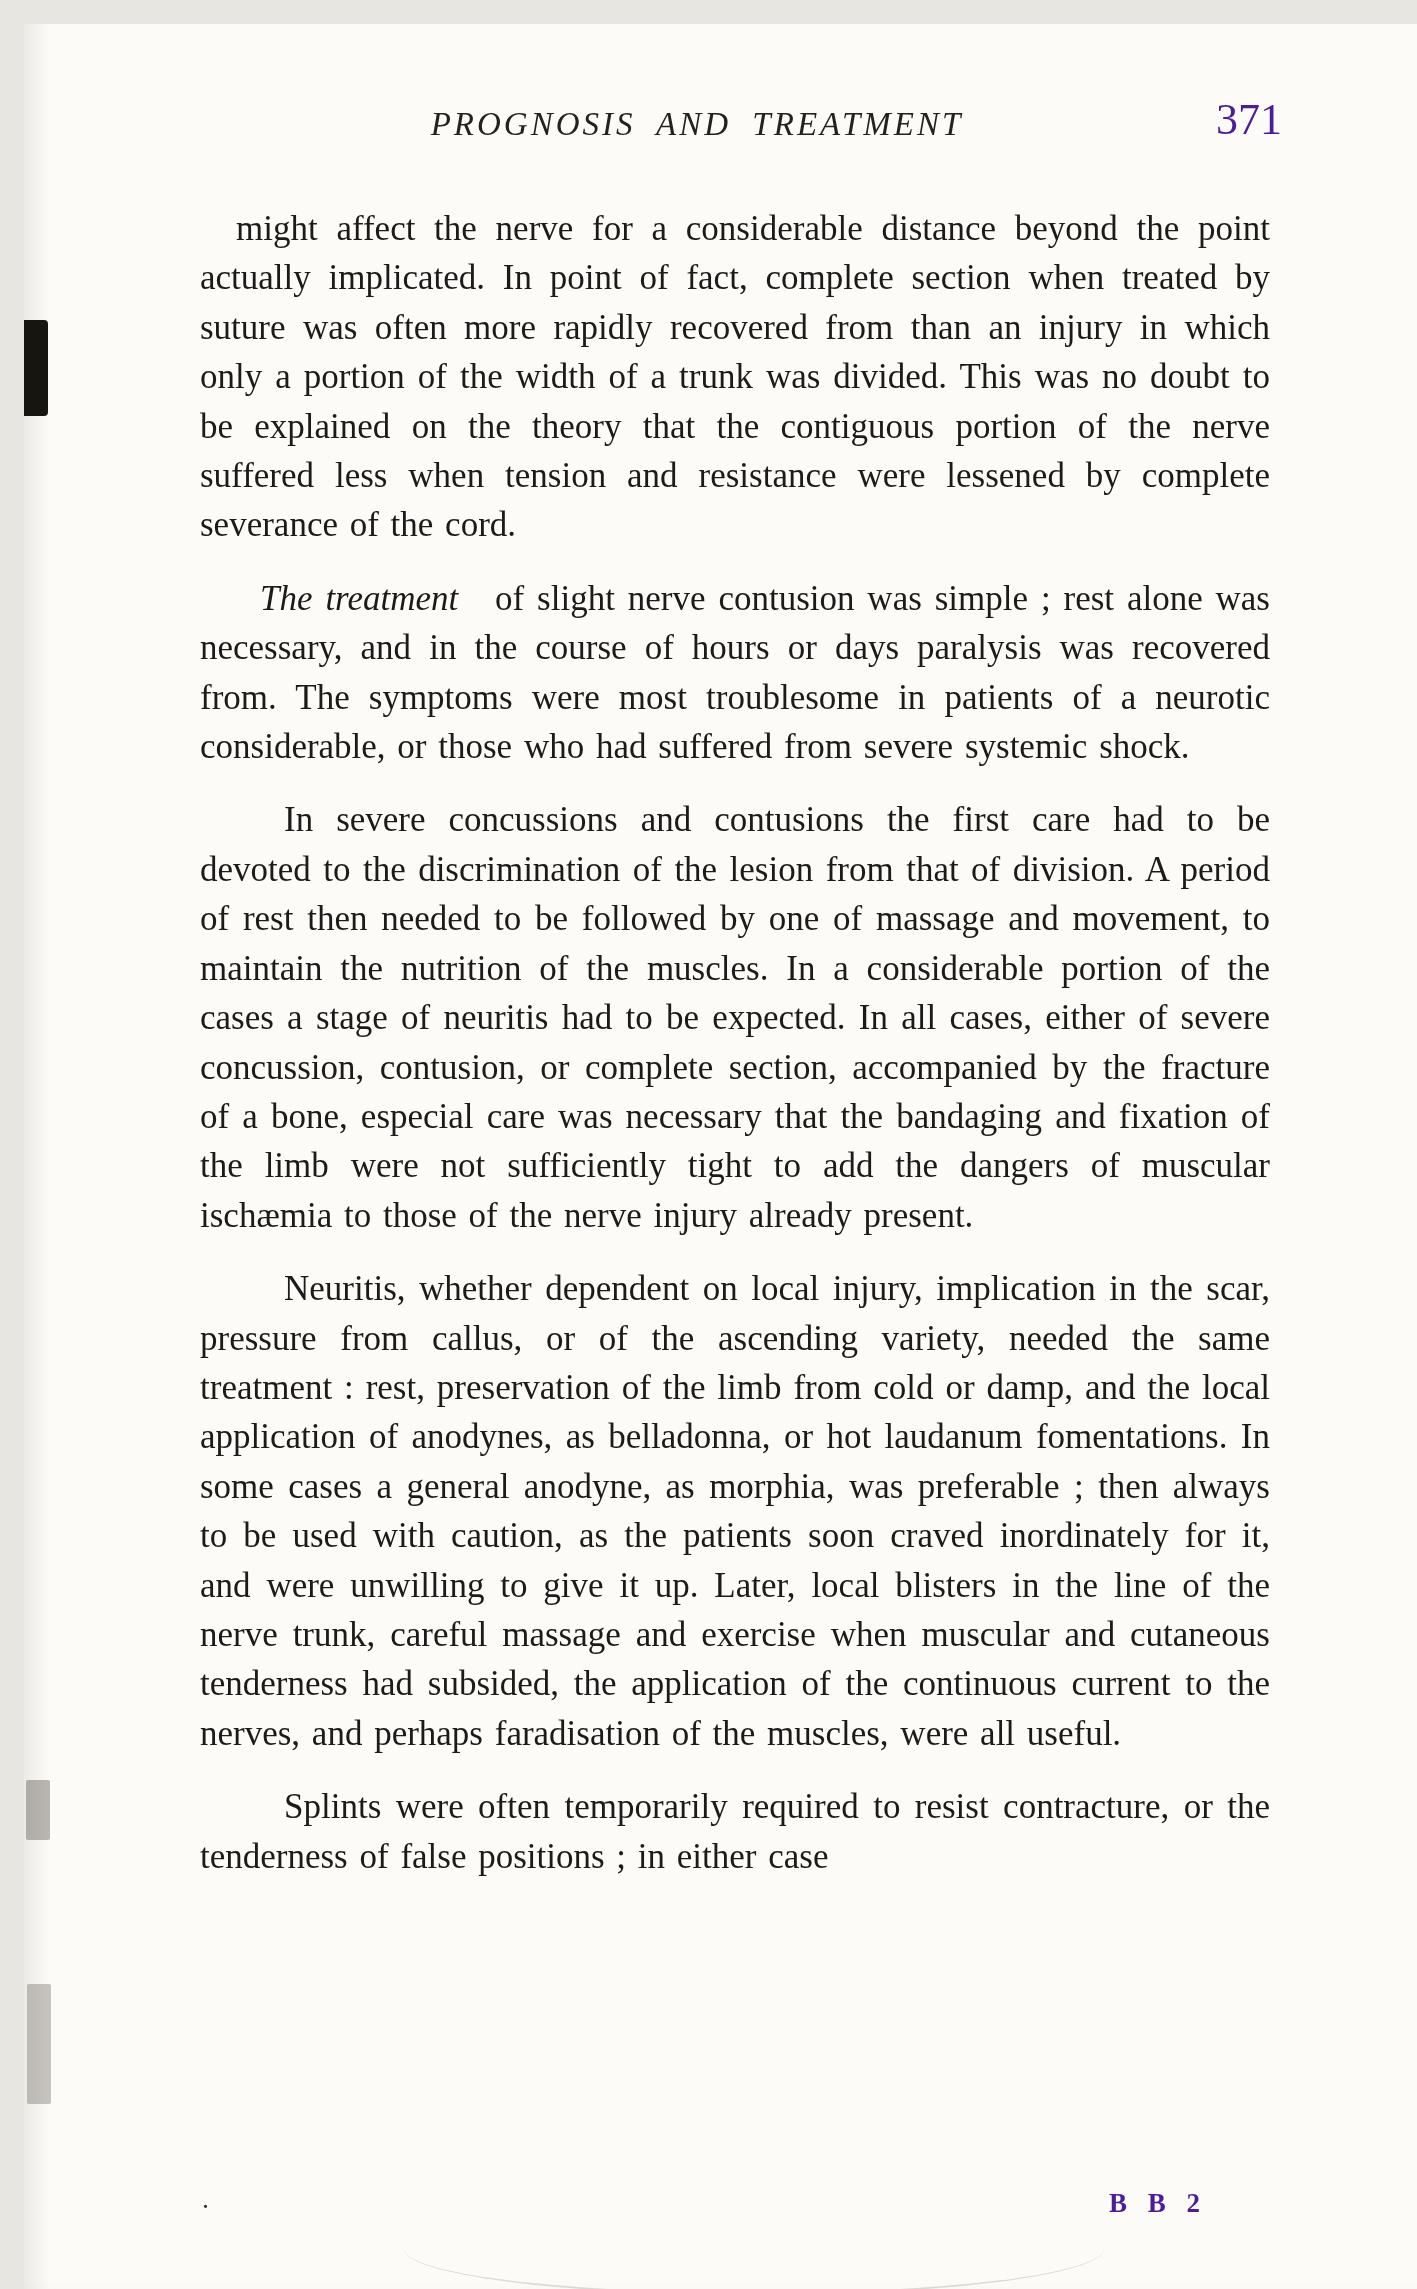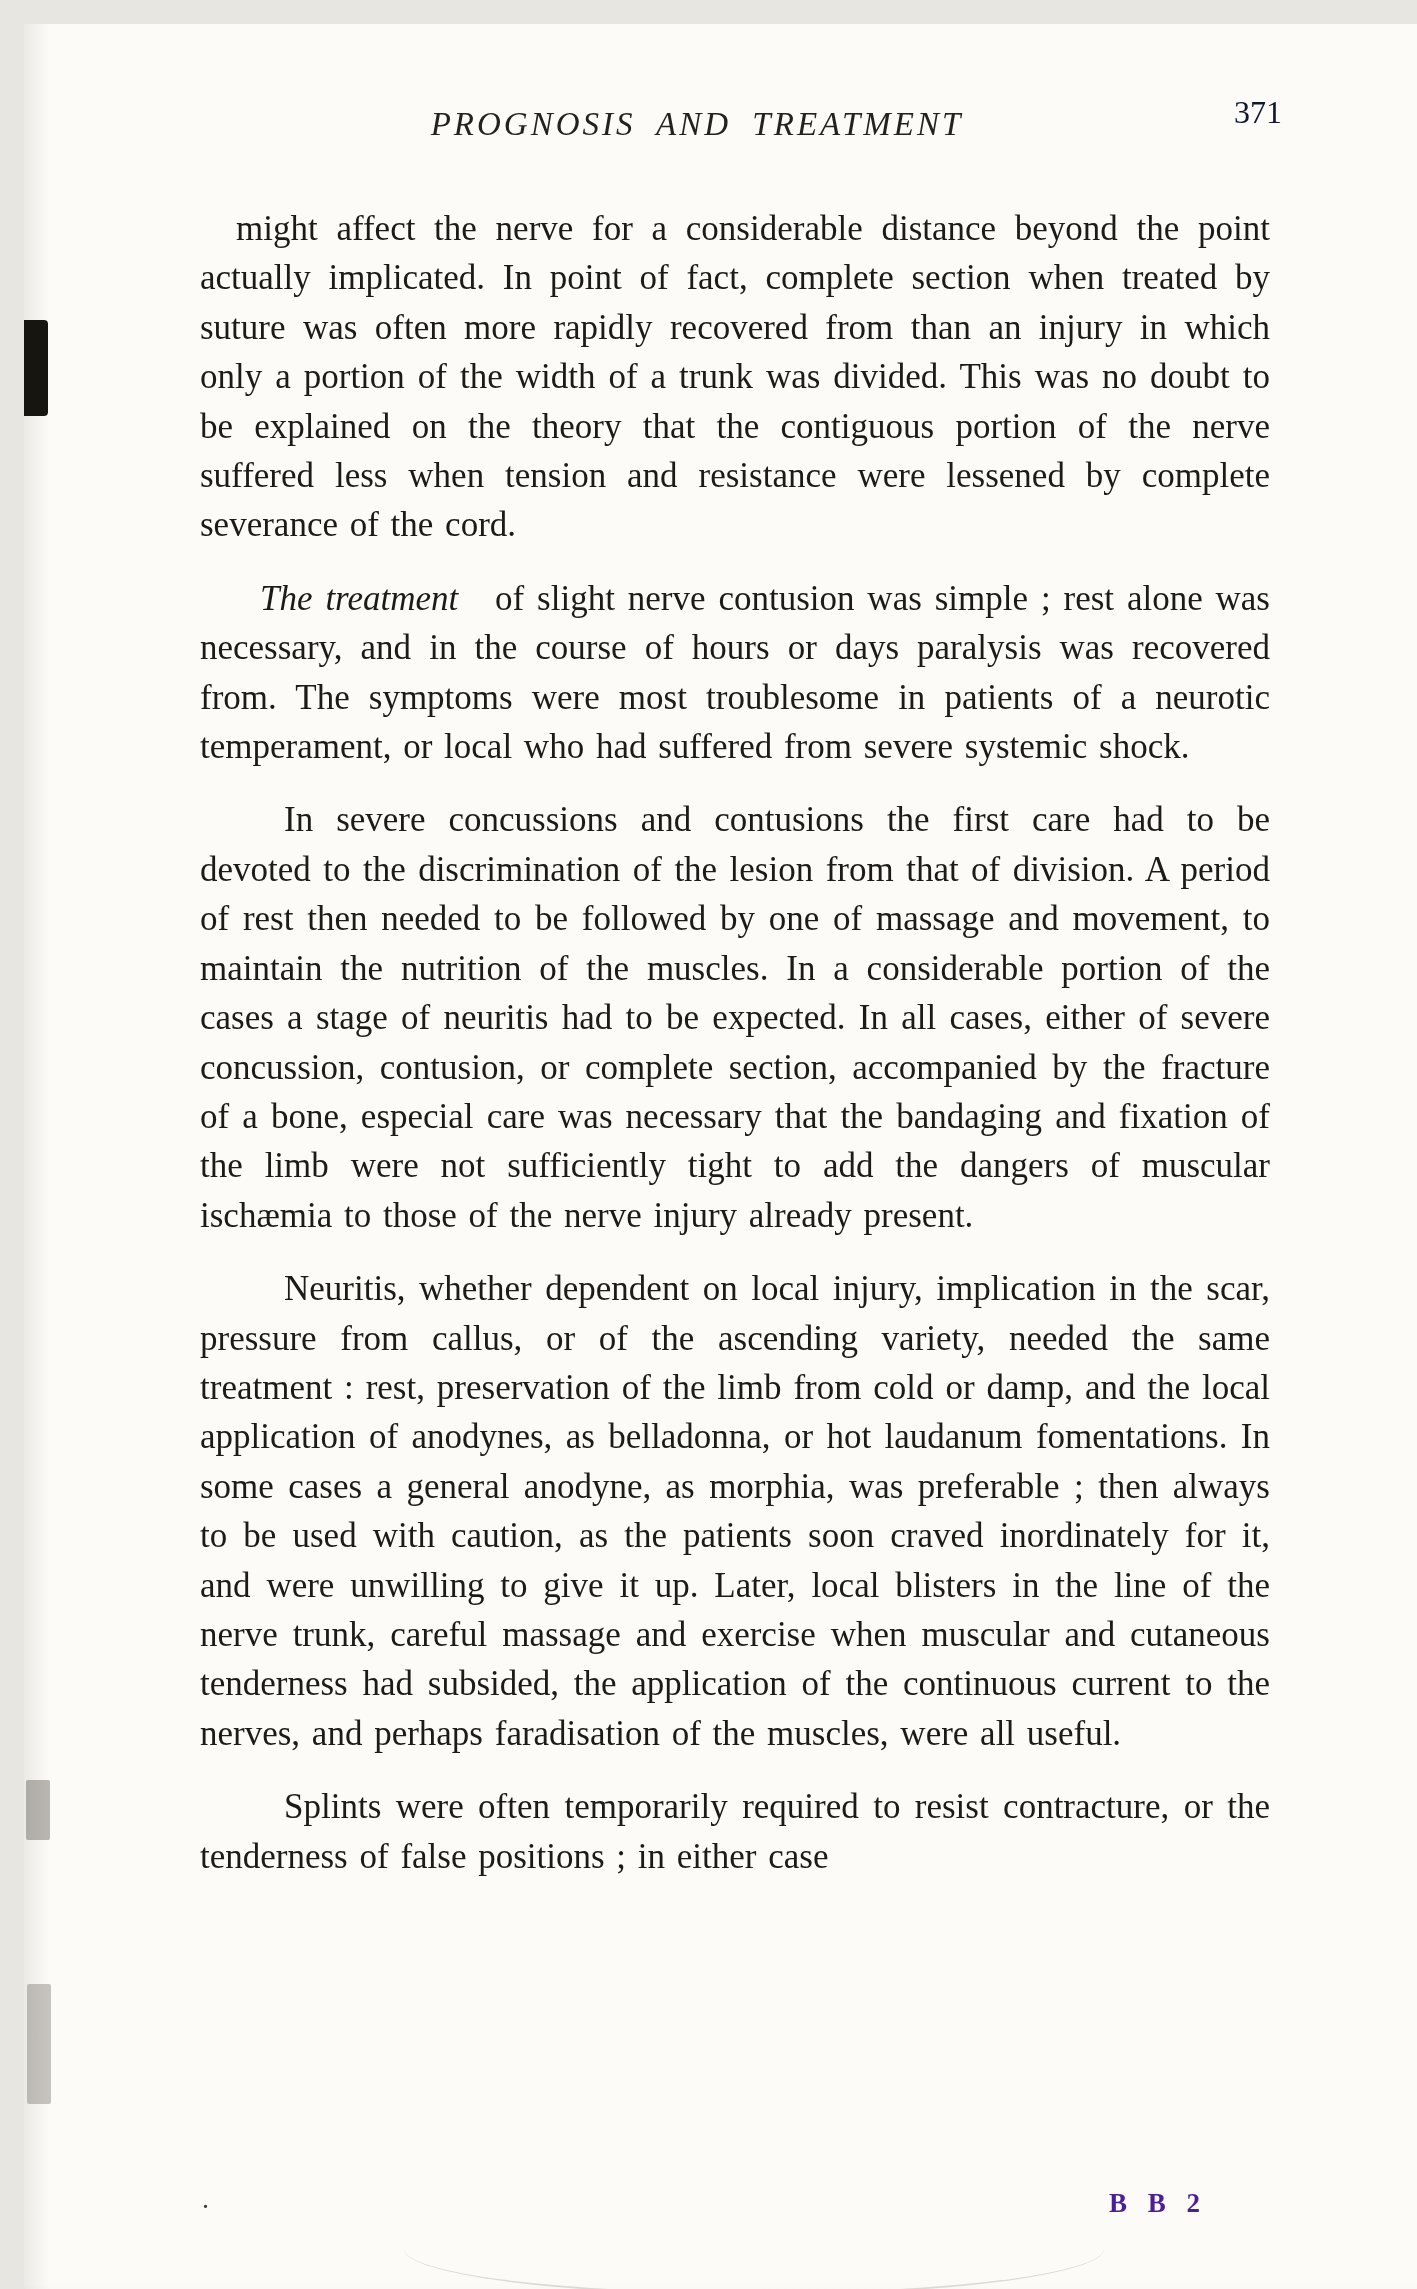--- a/index.html
+++ b/index.html
@@ -47,22 +47,22 @@
     letter-spacing: 3px;
     word-spacing: 10px;
     color: #23221f;
     transform: translateX(-38px);
   }
 
   .page-number {
     position: absolute;
     right: 0;
     top: 0;
-    font-size: 32px;
-    color: #0f172a;
+    font-size: 44px;
+    color: #4c1d95;
   }
 
   .page-body {
     position: absolute;
     top: 112px;
     left: 152px;
     right: 147px;
     font-size: 35px;
     line-height: 49.4px;
     text-align: justify;
@@ -136,21 +136,21 @@
 
   <div class="page-header">
     <span class="running-title">PROGNOSIS AND TREATMENT</span>
     <span class="page-number">371</span>
   </div>
 
   <div class="page-body">
 
     <p class="para"><em class="lead"></em><span>might affect the nerve for a considerable distance beyond the point actually implicated.  In point of fact, complete section when treated by suture was often more rapidly recovered from than an injury in which only a portion of the width of a trunk was divided.  This was no doubt to be explained on the theory that the contiguous portion of the nerve suffered less when tension and resistance were lessened by complete severance of the cord.</span></p>
 
-    <p class="para indent"><em class="lead">The treatment</em><span> of slight nerve contusion was simple ; rest alone was necessary, and in the course of hours or days paralysis was recovered from.  The symptoms were most troublesome in patients of a neurotic temperament, or local who had suffered from severe systemic shock.</span></p>
+    <p class="para indent"><em class="lead">The treatment</em><span> of slight nerve contusion was simple ; rest alone was necessary, and in the course of hours or days paralysis was recovered from.  The symptoms were most troublesome in patients of a neurotic considerable, or those who had suffered from severe systemic shock.</span></p>
 
     <p class="para indent"><em class="lead"></em><span>In severe concussions and contusions the first care had to be devoted to the discrimination of the lesion from that of division.  A period of rest then needed to be followed by one of massage and movement, to maintain the nutrition of the muscles.  In a considerable portion of the cases a stage of neuritis had to be expected.  In all cases, either of severe concussion, contusion, or complete section, accompanied by the fracture of a bone, especial care was necessary that the bandaging and fixation of the limb were not sufficiently tight to add the dangers of muscular ischæmia to those of the nerve injury already present.</span></p>
 
     <p class="para indent"><em class="lead"></em><span>Neuritis, whether dependent on local injury, implication in the scar, pressure from callus, or of the ascending variety, needed the same treatment : rest, preservation of the limb from cold or damp, and the local application of anodynes, as belladonna, or hot laudanum fomentations.  In some cases a general anodyne, as morphia, was preferable ; then always to be used with caution, as the patients soon craved inordinately for it, and were unwilling to give it up.  Later, local blisters in the line of the nerve trunk, careful massage and exercise when muscular and cutaneous tenderness had subsided, the application of the continuous current to the nerves, and perhaps faradisation of the muscles, were all useful.</span></p>
 
     <p class="para indent"><em class="lead"></em><span>Splints were often temporarily required to resist contracture, or the tenderness of false positions ; in either case</span></p>
 
   </div>
 
   <span class="page-footer-signature">B B 2</span>

